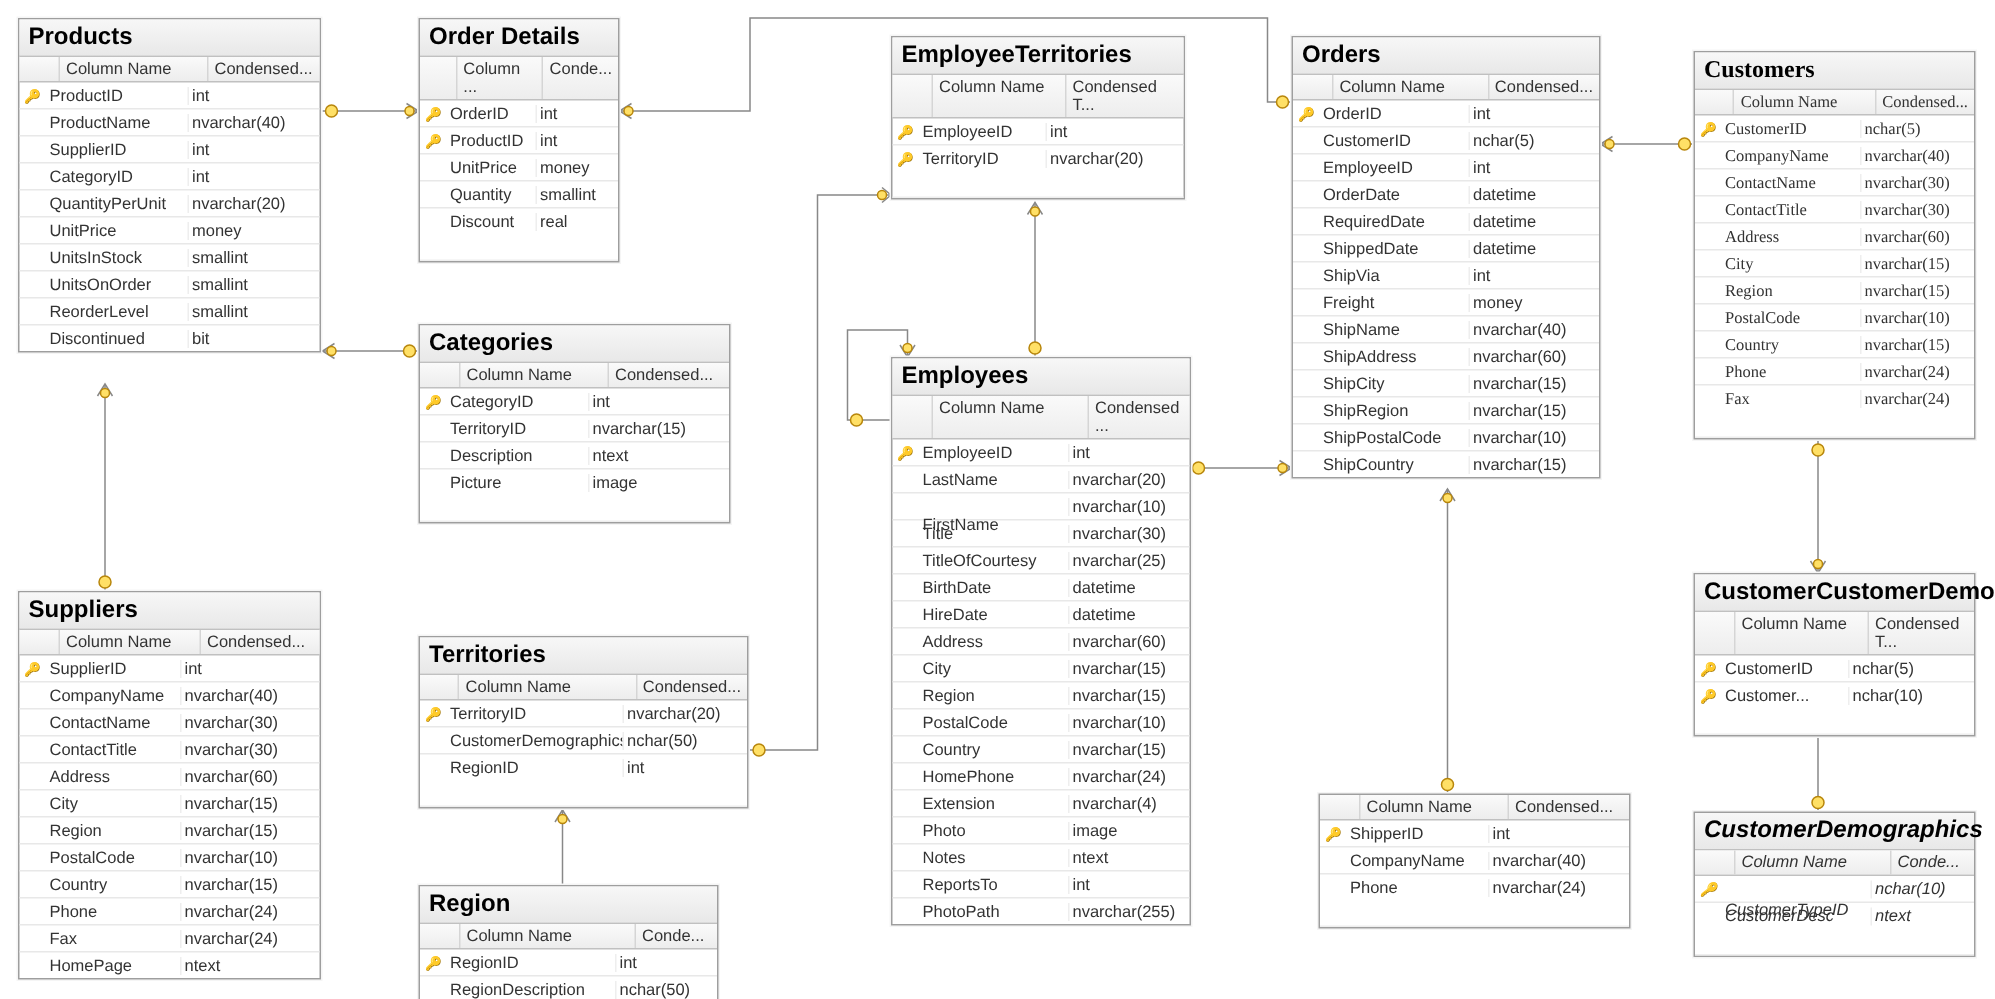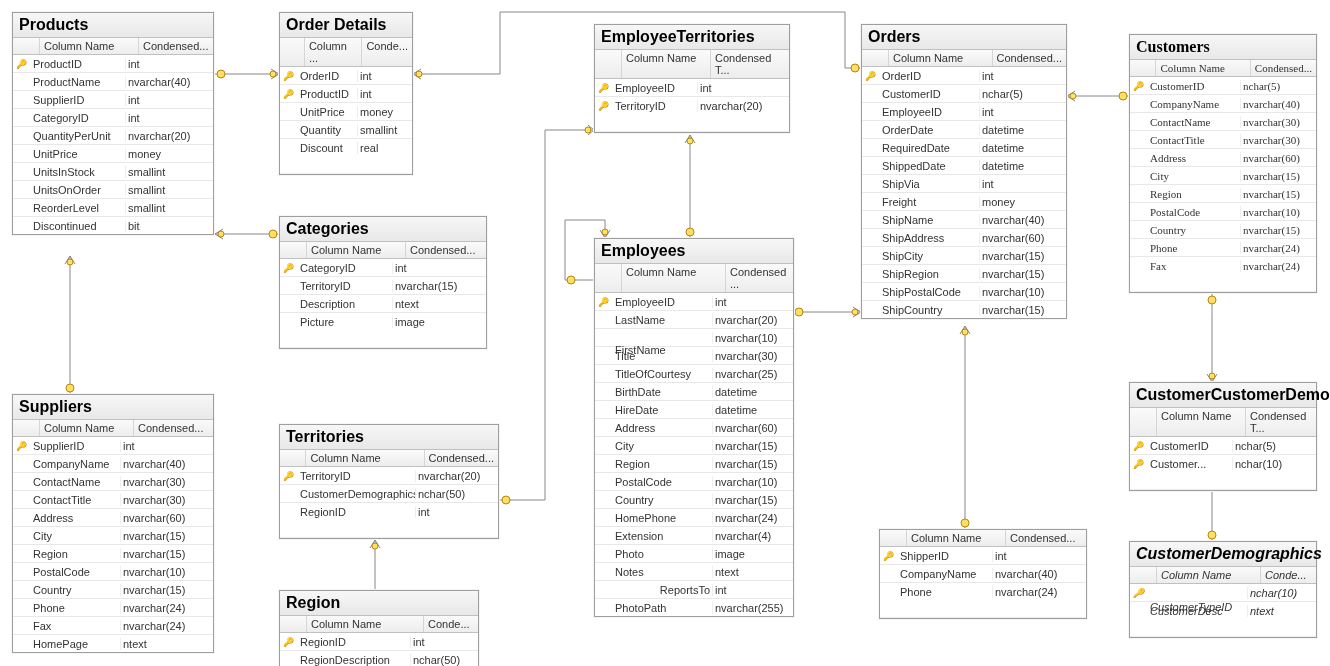--- a/index.html
+++ b/index.html
@@ -514,21 +514,21 @@
           <div class="name-col" style="width: 95px;">Photo</div>
           <div class="type-col">image</div>
         </div>
         <div class="row">
           <div class="key-col" style="font-size: 9px;"></div>
           <div class="name-col" style="width: 95px;">Notes</div>
           <div class="type-col">ntext</div>
         </div>
         <div class="row">
           <div class="key-col" style="font-size: 9px;"></div>
-          <div class="name-col" style="width: 95px; text-align: right;">ReportsTo</div>
+          <div class="name-col" style="width: 95px;">ReportsTo</div>
           <div class="type-col">int</div>
         </div>
         <div class="row">
           <div class="key-col" style="font-size: 9px;"></div>
           <div class="name-col" style="width: 95px;">PhotoPath</div>
           <div class="type-col">nvarchar(255)</div>
         </div>
       </div>
 </div>
 

